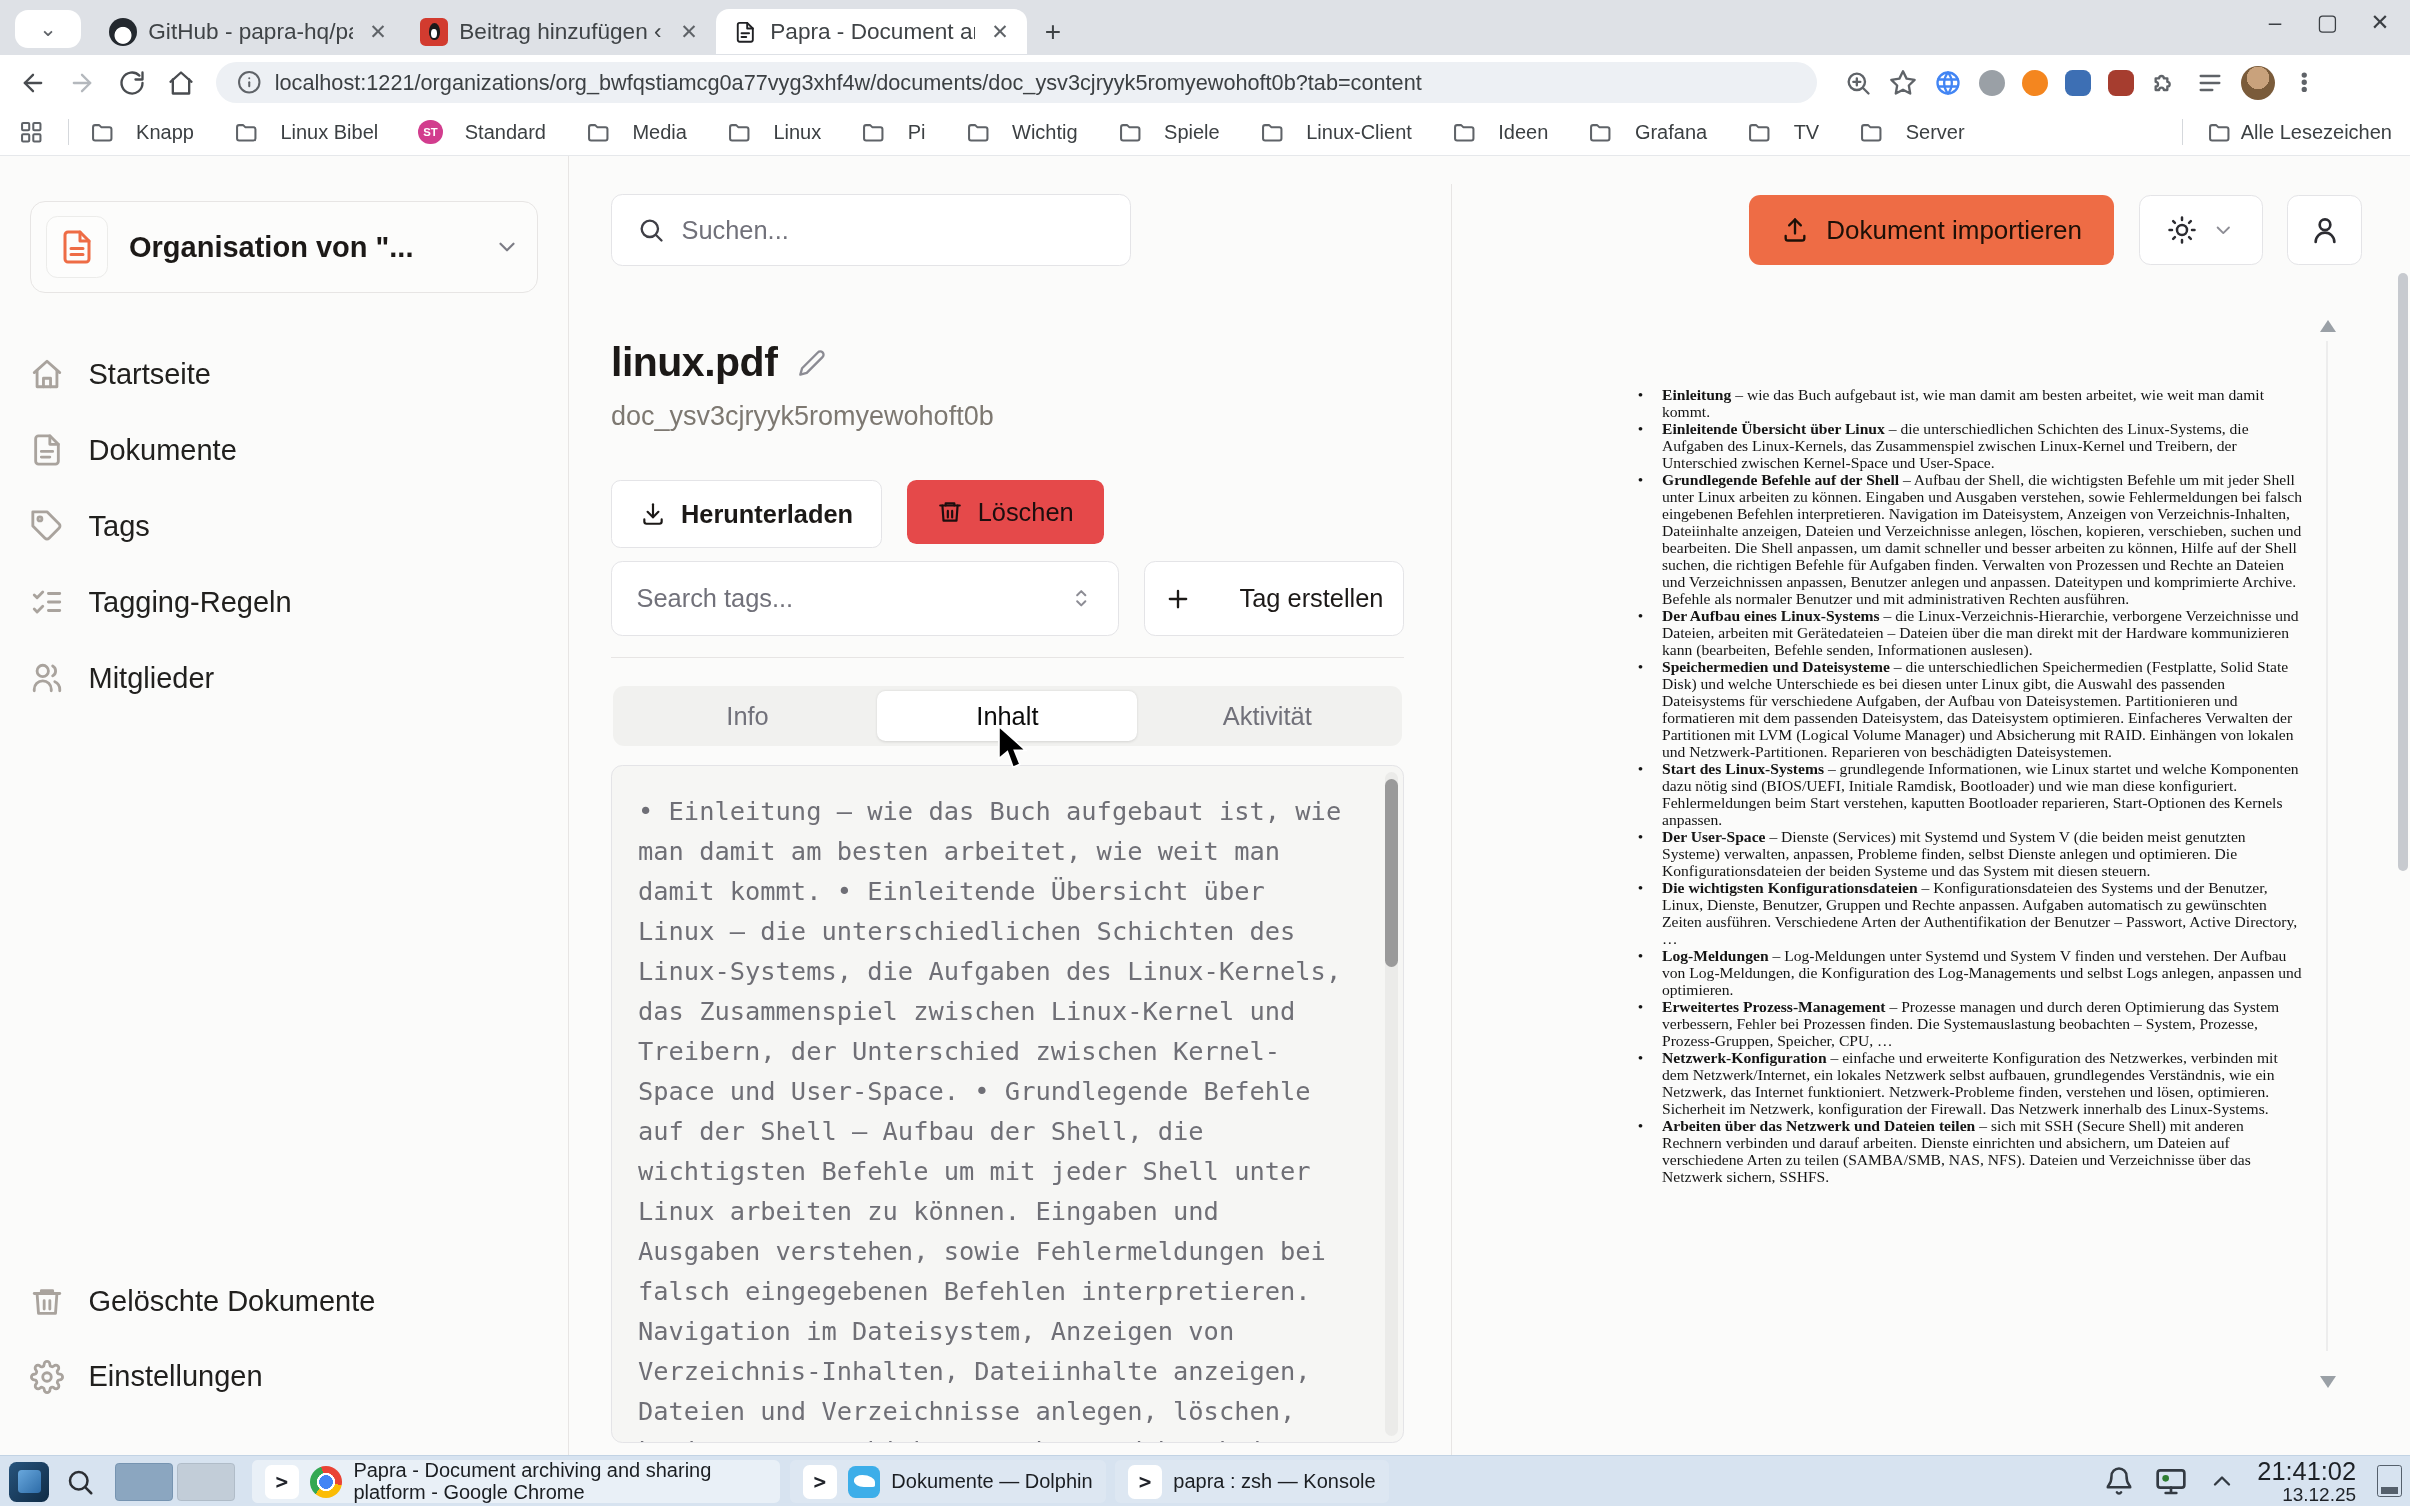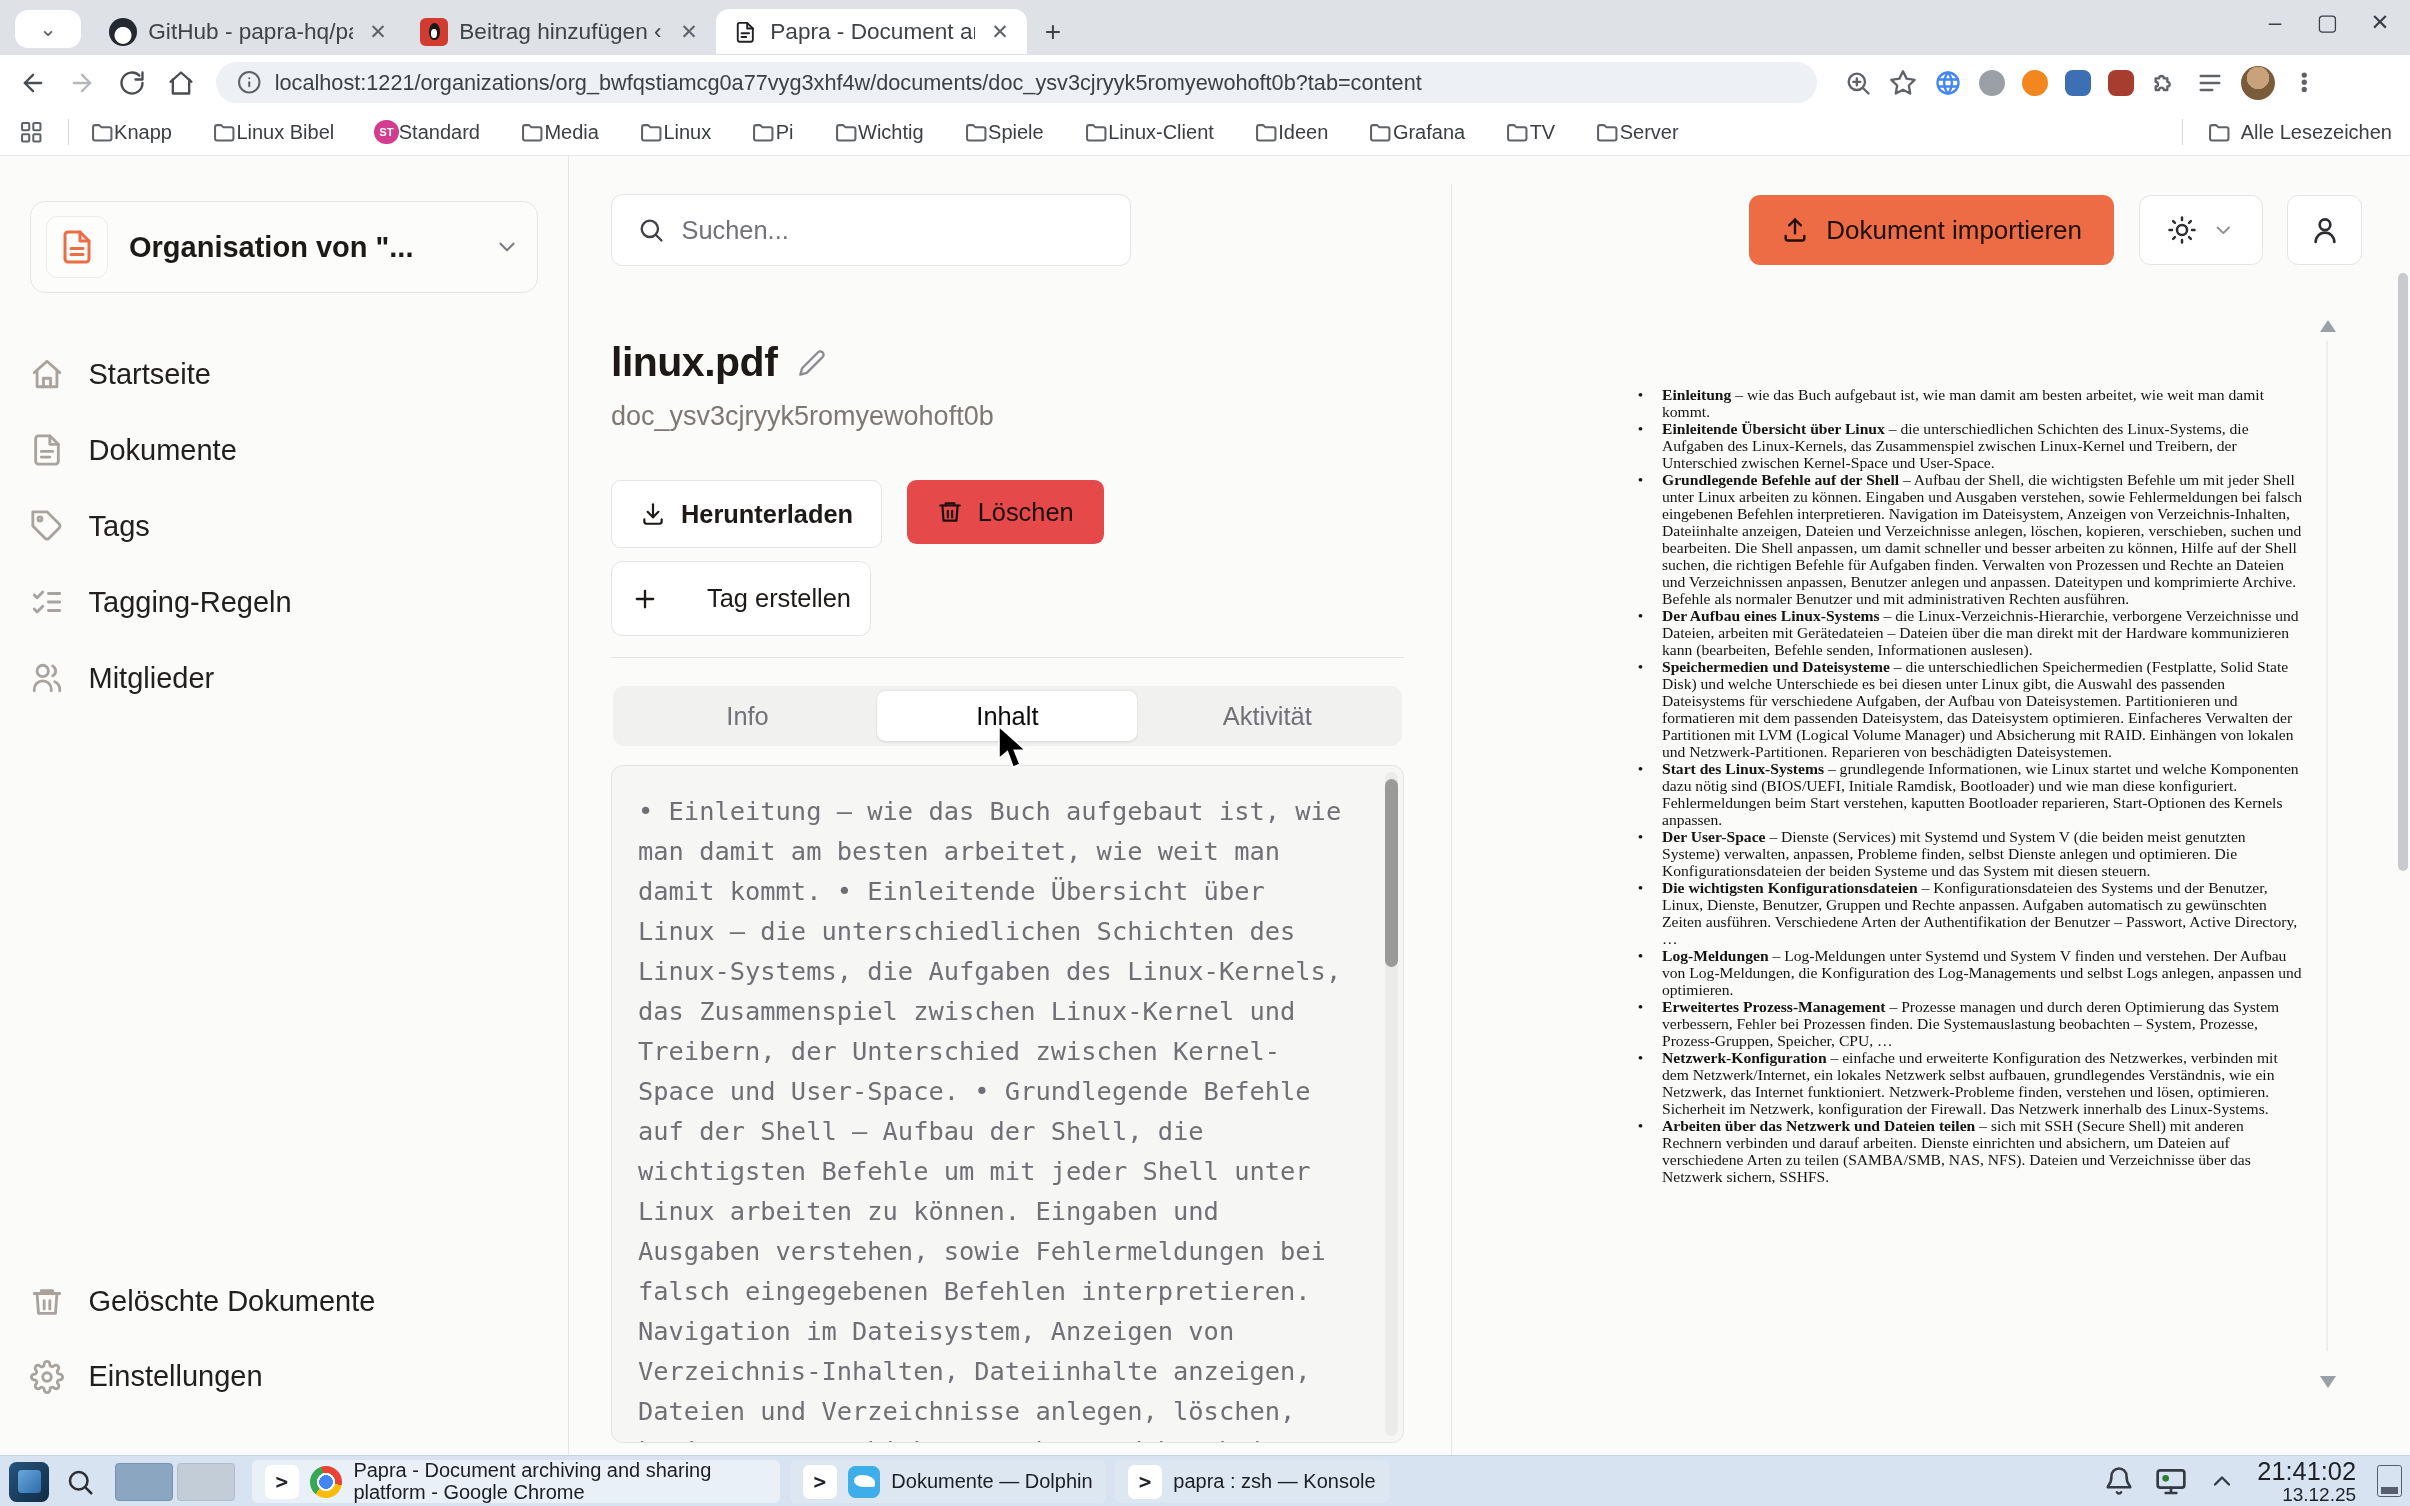--- a/index.html
+++ b/index.html
@@ -32,21 +32,21 @@
   .address{width:1601px;height:41px;background:#edf0f4;border-radius:21px;display:flex;align-items:center;gap:13px;padding:0 21px;margin-left:5.6px}
   .address .url{font-size:21.7px;color:#3c4043;white-space:nowrap;overflow:hidden}
   .tb-right{display:flex;align-items:center;gap:17px;margin-left:17px;color:#5f6368}
   .ext{width:26px;height:26px;border-radius:7.5px}
   .avatar{width:34px;height:34px;border-radius:50%;background:radial-gradient(circle at 50% 35%,#c9a27c 0 40%,#7a5b3a 41% 100%)}
 
   .bookmarks{position:absolute;top:109px;left:0;width:100%;height:47px;background:#fff;border-bottom:0.9px solid #e6e8eb;display:flex;align-items:center;padding:0 19px;gap:11.3px;color:#3c4043}
   .bm-grid{color:#5f6368;margin-right:3.8px}
   .bm-sep{width:0.9px;height:26px;background:#d5d8dc;margin:0 9.4px}
   .bm-list{display:flex;align-items:center;gap:40px}
-  .bm{display:flex;align-items:center;gap:0;font-size:20px}
+  .bm{display:flex;align-items:center;gap:22px;font-size:20px}
   .bm-ic{width:24.5px;height:24.5px;color:#5f6368;position:relative;display:flex;align-items:center;justify-content:center}
   .bm-ic .st{display:none;width:24.5px;height:24.5px;border-radius:50%;background:#d23d8e;color:#fff;font-size:11.3px;font-weight:bold;align-items:center;justify-content:center}
   .bm-ic.v-st .st{display:flex}
   .bm-right{margin-left:auto;display:flex;align-items:center;gap:9.4px;font-size:20px}
   .bm-right .bm-sep{margin-right:15px}
 
   
   .page{position:absolute;top:156px;left:0;right:0;bottom:52px;background:#fbfbfa}
   .sidebar{position:absolute;left:0;top:0;bottom:0;width:569px;border-right:0.9px solid #e7e5e4;padding:45px 30px}
   .orgcard{height:92px;border:0.9px solid #e7e5e4;border-radius:15px;display:flex;align-items:center;gap:21px;padding:0 17px 0 15px;background:#fcfcfb}
@@ -560,20 +560,27 @@
               <path d="M3 6h18"></path>
               <path d="M8 6V4h8v2"></path>
               <path d="m19 6-1 14H6L5 6"></path>
               <path d="M10 11v6M14 11v6"></path>
             </svg>
           <span>Löschen</span>
         </div>
       </div>
 
       <div class="tagsrow">
+        <div class="tagselect">
+          <span>Search tags...</span>
+          <svg class="i chevs" width="24.5" height="24.5" viewBox="0 0 24 24">
+              <path d="m8 9 4-4 4 4"></path>
+              <path d="m8 15 4 4 4-4"></path>
+            </svg>
+        </div>
         <div class="btn-newtag">
           <svg class="i" width="28" height="28" viewBox="0 0 24 24">
               <path d="M12 5v14M5 12h14"></path>
             </svg>
           <span class="lbl">Tag erstellen</span>
         </div>
       </div>
 
       <div class="hdivider"></div>
 

